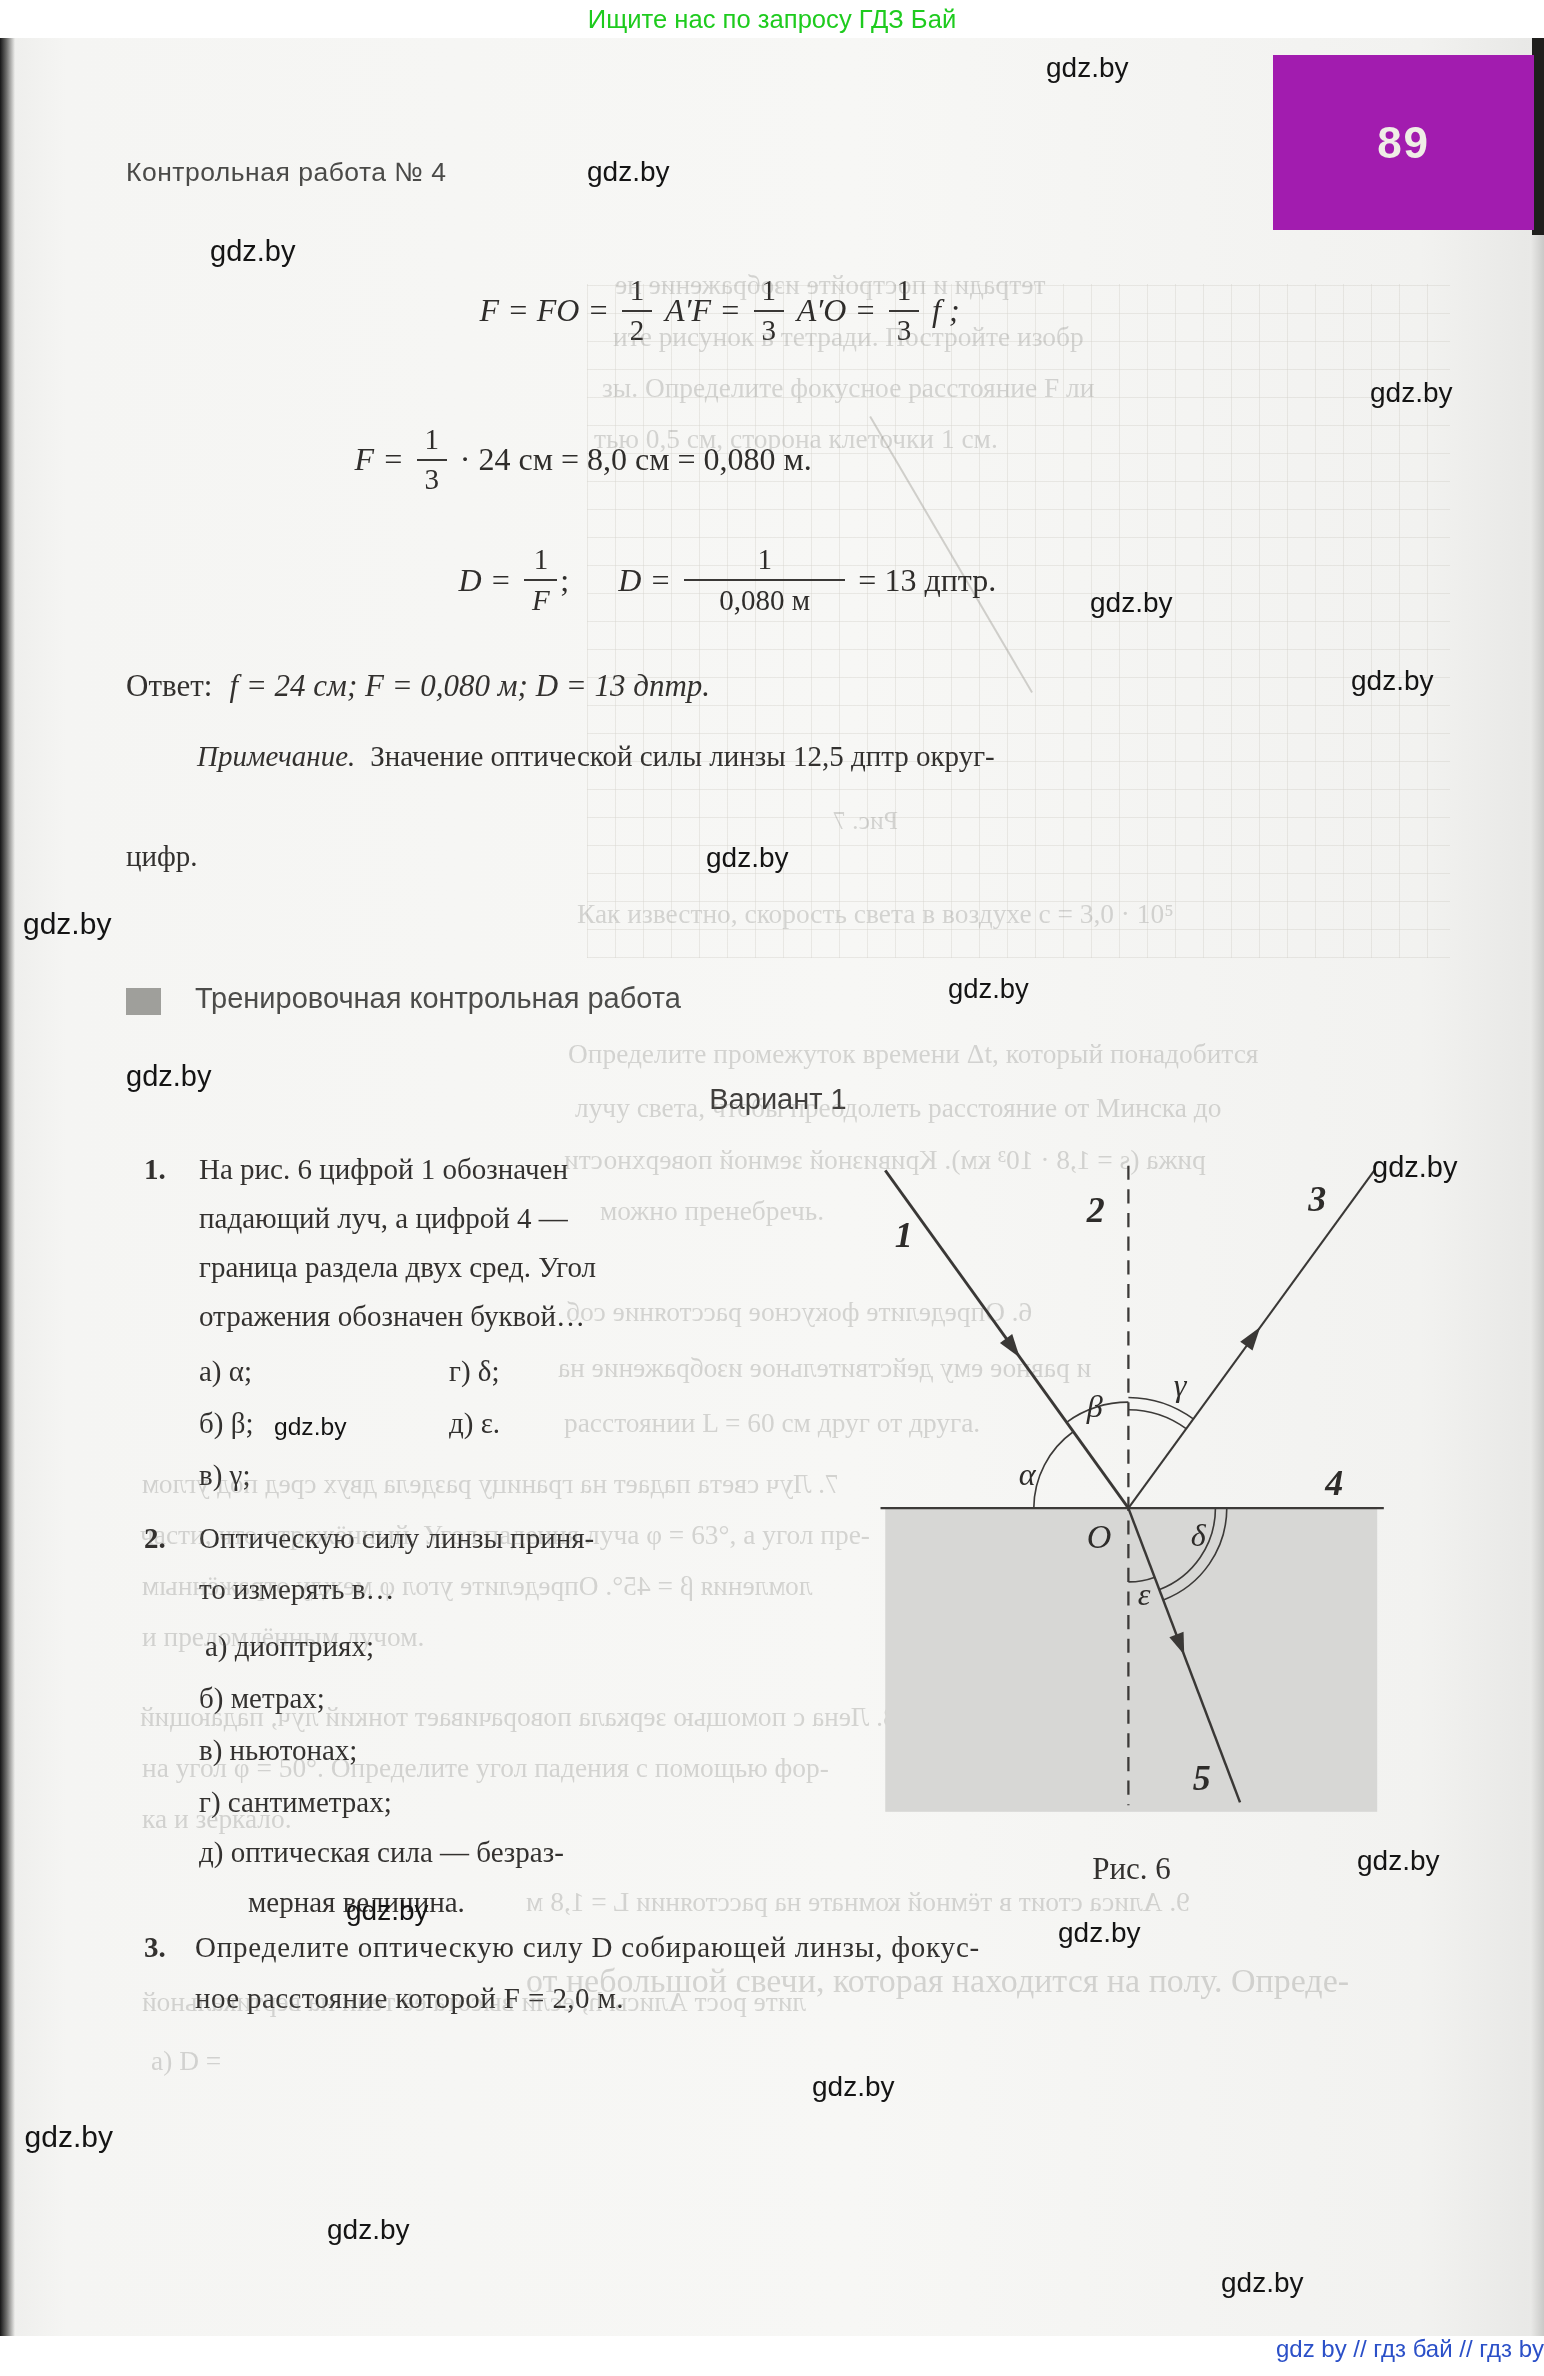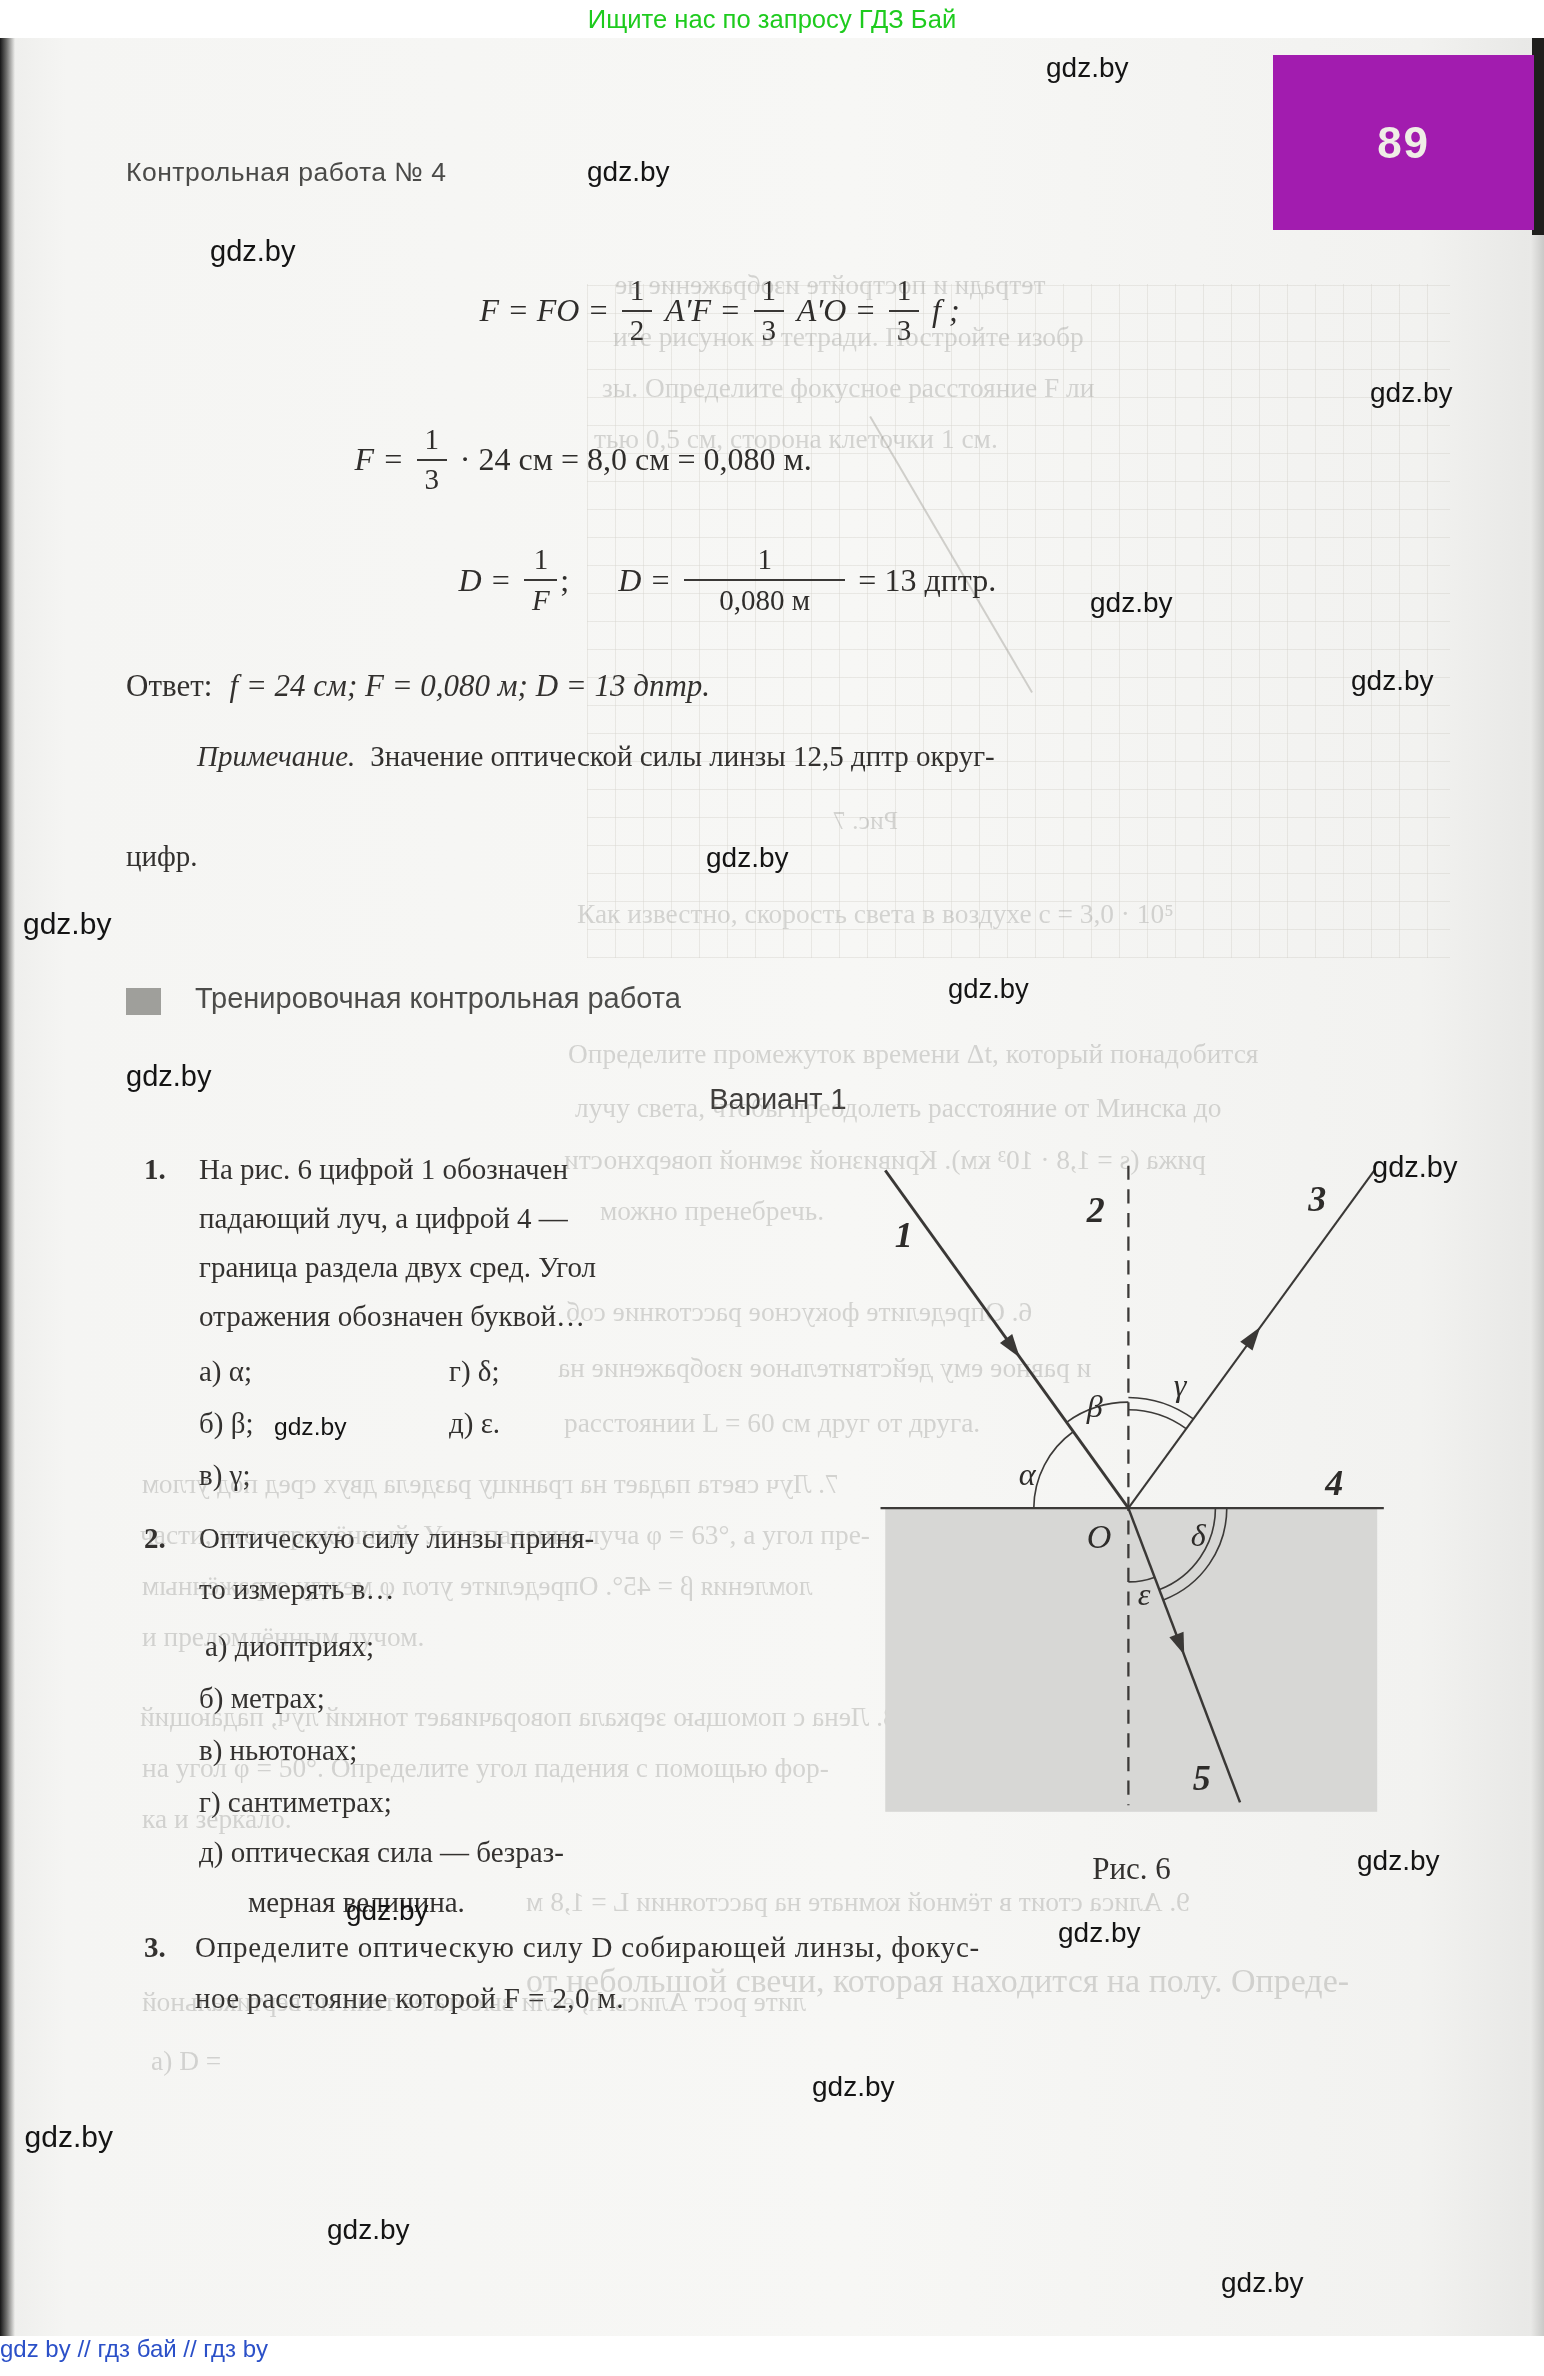--- a/index.html
+++ b/index.html
@@ -14,21 +14,21 @@
   #right-edge{position:absolute;right:0;top:38px;width:24.6px;height:2298px;
         background:linear-gradient(270deg,#c9c9c7 0px,#e9e9e7 13.2px,rgba(240,240,238,0) 24.6px);}
   #right-dark{position:absolute;right:0;top:38px;width:12.3px;height:197px;background:#1f1f1d;}
   
   #pgblock{position:absolute;left:1273px;top:55px;width:261px;height:175px;background:#a21caf;
            display:flex;align-items:center;justify-content:center;}
   #pgnum{font-family:"Liberation Sans",sans-serif;font-weight:bold;font-size:44px;color:#efeee6;letter-spacing:1.9px;}
   
   #banner{position:absolute;left:0;top:4.7px;width:1544px;text-align:center;
           font-family:"Liberation Sans",sans-serif;font-size:25.6px;color:#1ecb1e;}
-  #footer-links{position:absolute;left:0;top:2335px;width:1544px;text-align:left;
+  #footer-links{position:absolute;left:0;top:2335px;width:1544px;text-align:right;
           font-family:"Liberation Sans",sans-serif;font-size:24px;color:#2b50c8;}
   
   .runhead{font-family:"Liberation Sans",sans-serif;font-size:26.5px;color:#4a4a48;letter-spacing:0.5px;}
   
   .wm{position:absolute;font-family:"Liberation Sans",sans-serif;color:#141414;white-space:nowrap;}
   
   .bleed{position:absolute;font-family:"Liberation Serif",serif;color:rgba(110,108,104,0.26);
          white-space:nowrap;filter:blur(0.4px);}
   .bleed.mir{transform:scaleX(-1);}
   #grid-bleed{position:absolute;left:587px;top:284px;width:863px;height:674px;opacity:.5;

